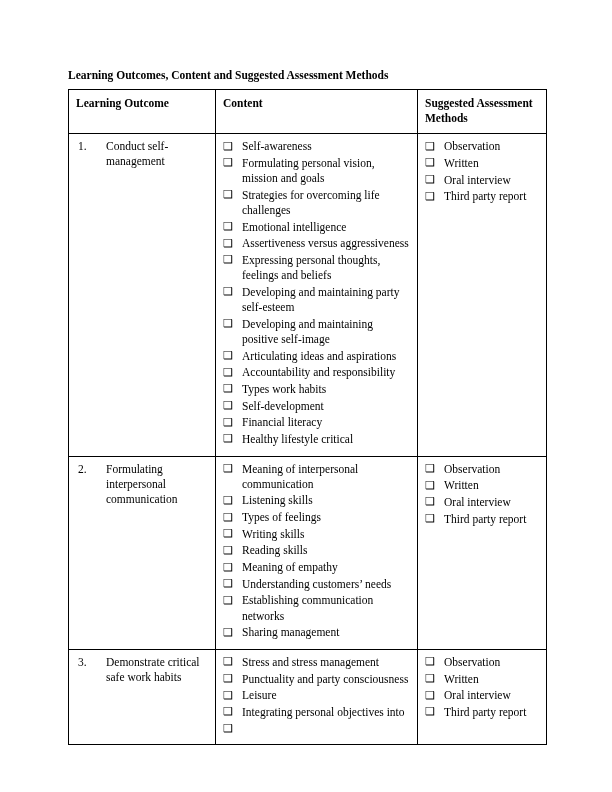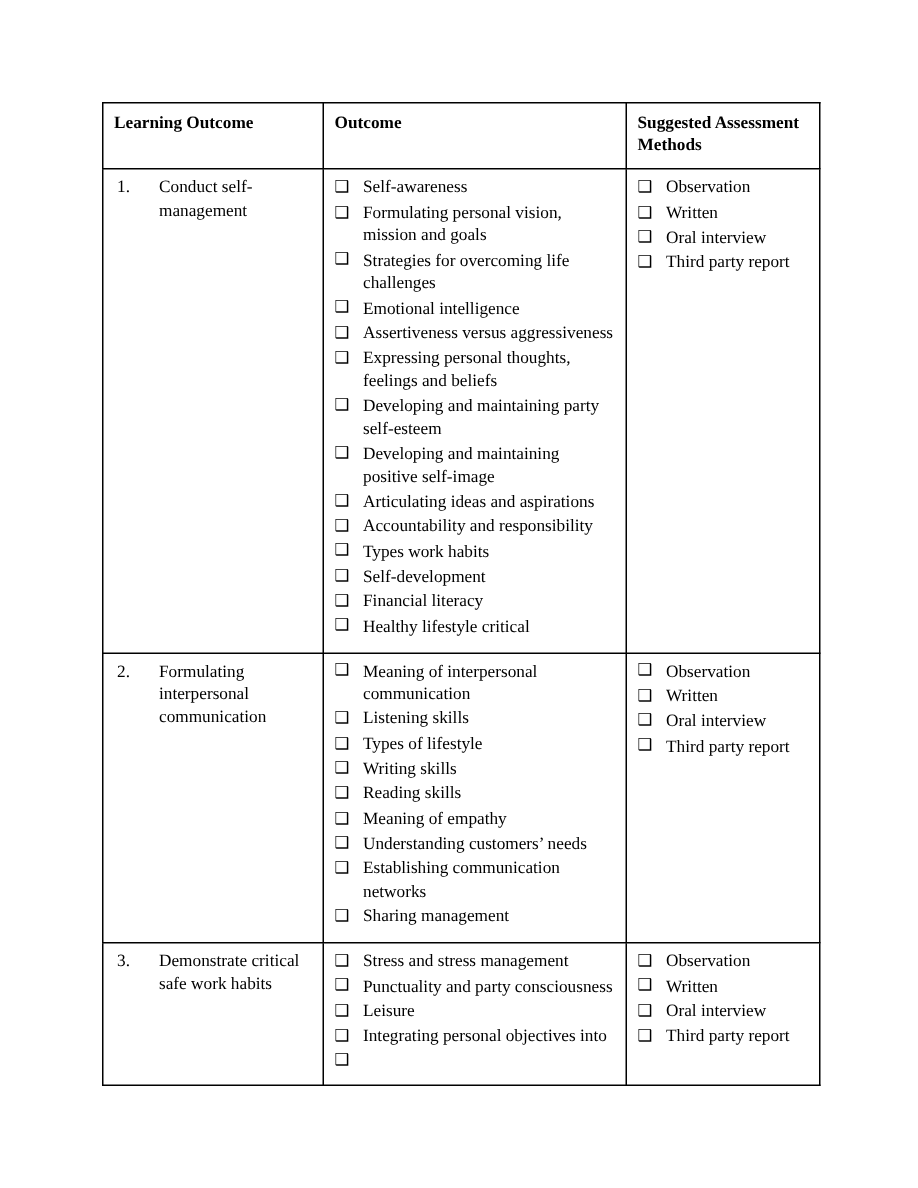--- a/index.html
+++ b/index.html
@@ -86,31 +86,32 @@
     font-size: 11px;
     line-height: 1.32;
   }
   ul.box-list li.empty { min-height: 14px; }
 </style>
 </head>
 <body>
 
 <div class="page">
 
+  <div class="doc-title">Learning Outcomes, Content and Suggested Assessment Methods</div>
 
   <table class="matrix">
     <colgroup>
       <col class="c-outcome">
       <col class="c-content">
       <col class="c-assess">
     </colgroup>
     <thead>
       <tr>
         <th>Learning Outcome</th>
-        <th>Outcome</th>
+        <th>Content</th>
         <th>Suggested Assessment Methods</th>
       </tr>
     </thead>
     <tbody>
         <tr>
           <td>
             <ol class="outcome-list">
               <li><span class="num">1.</span><span>Conduct self-management</span></li>
             </ol>
           </td>
@@ -144,21 +145,21 @@
         <tr>
           <td>
             <ol class="outcome-list">
               <li><span class="num">2.</span><span>Formulating interpersonal communication</span></li>
             </ol>
           </td>
           <td>
             <ul class="box-list">
               <li><span class="bx">❑</span><span>Meaning of interpersonal communication</span></li>
               <li><span class="bx">❑</span><span>Listening skills</span></li>
-              <li><span class="bx">❑</span><span>Types of lifestyle</span></li>
+              <li><span class="bx">❑</span><span>Types of feelings</span></li>
               <li><span class="bx">❑</span><span>Writing skills</span></li>
               <li><span class="bx">❑</span><span>Reading skills</span></li>
               <li><span class="bx">❑</span><span>Meaning of empathy</span></li>
               <li><span class="bx">❑</span><span>Understanding customers’ needs</span></li>
               <li><span class="bx">❑</span><span>Establishing communication networks</span></li>
               <li><span class="bx">❑</span><span>Sharing management</span></li>
             </ul>
           </td>
           <td>
             <ul class="box-list">

